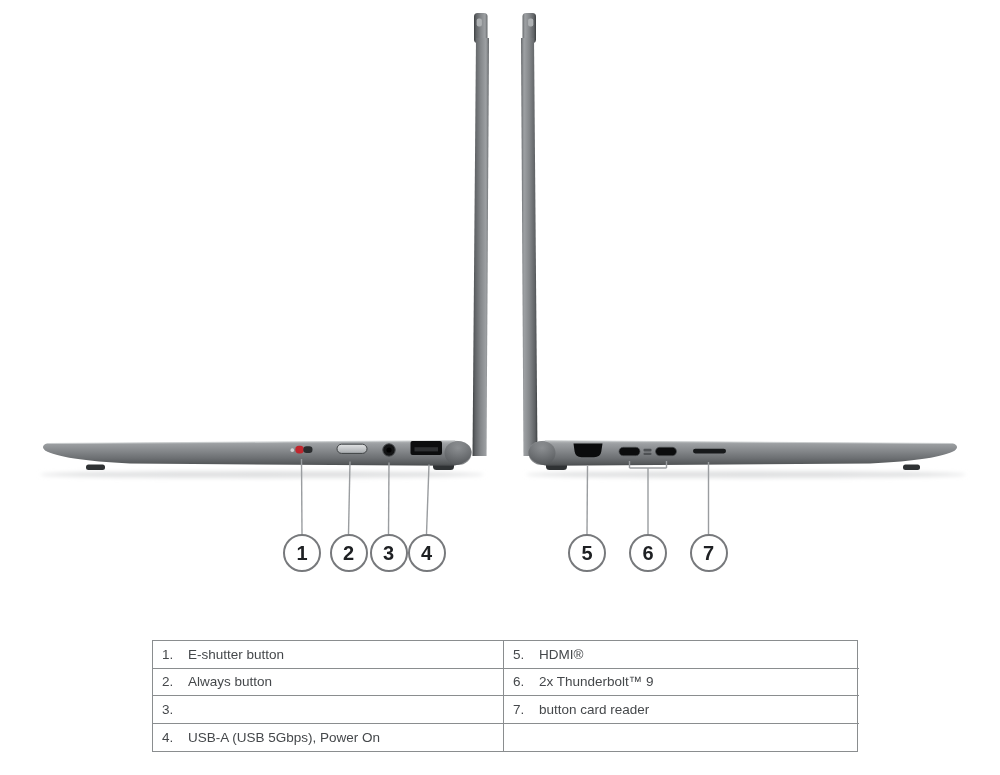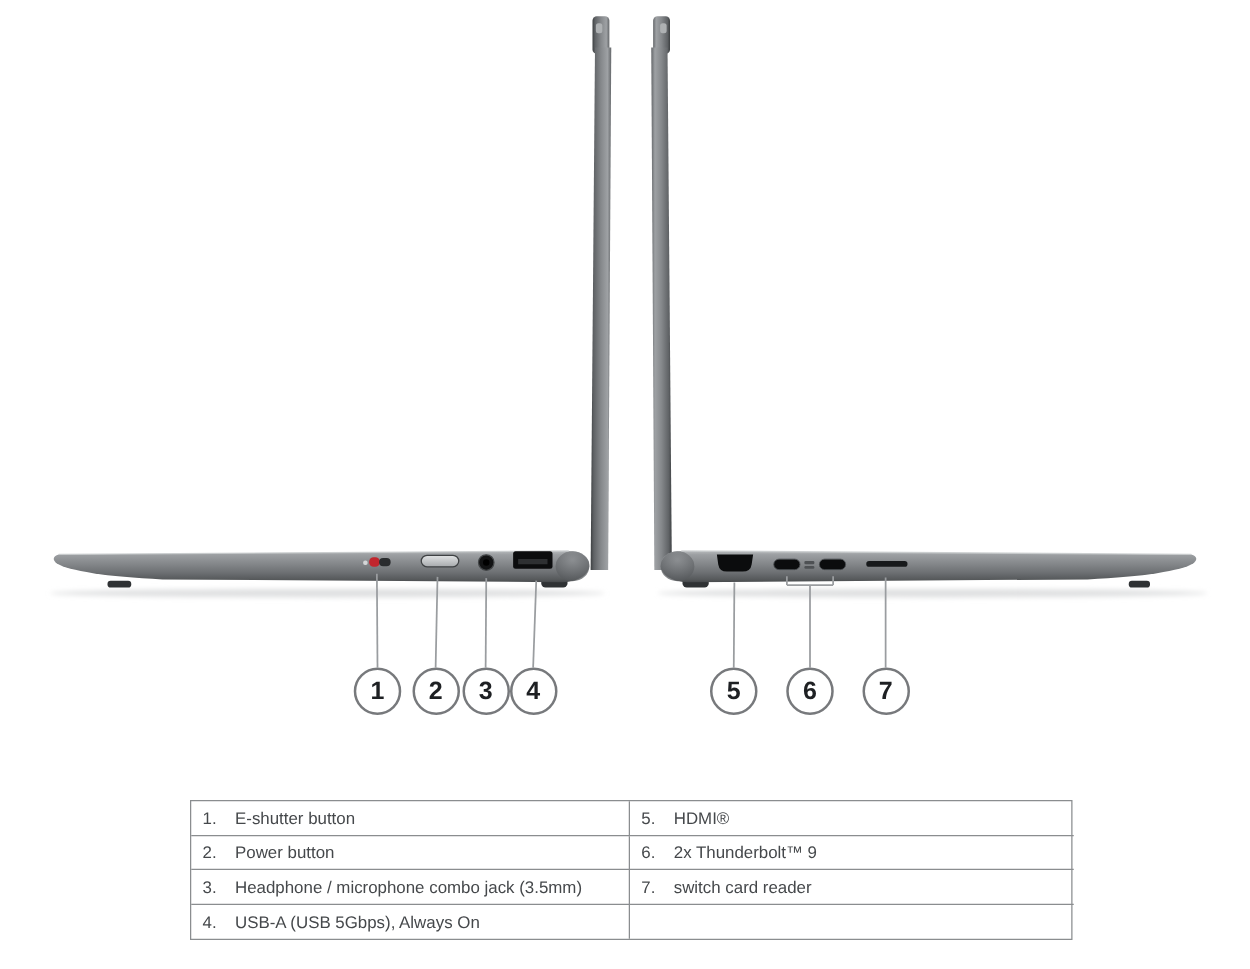--- a/index.html
+++ b/index.html
@@ -152,37 +152,36 @@
     <div class="cell colL">
       <span class="num">1.</span>
       <span class="lbl">E-shutter button</span>
     </div>
     <div class="cell">
       <span class="num">5.</span>
       <span class="lbl">HDMI®</span>
     </div>
     <div class="cell colL">
       <span class="num">2.</span>
-      <span class="lbl">Power button</span>
+      <span class="lbl">Always button</span>
     </div>
     <div class="cell">
       <span class="num">6.</span>
       <span class="lbl">2x Thunderbolt™ 9</span>
     </div>
     <div class="cell colL">
       <span class="num">3.</span>
-      <span class="lbl">Headphone / microphone combo jack (3.5mm)</span>
     </div>
     <div class="cell">
       <span class="num">7.</span>
-      <span class="lbl">switch card reader</span>
+      <span class="lbl">button card reader</span>
     </div>
     <div class="cell colL lastrow">
       <span class="num">4.</span>
-      <span class="lbl">USB-A (USB 5Gbps), Always On</span>
+      <span class="lbl">USB-A (USB 5Gbps), Power On</span>
     </div>
     <div class="cell lastrow">
       <span class="num"></span>
       <span class="lbl"></span>
     </div>
   </div>
 
 </div>
 
 </body></html>

